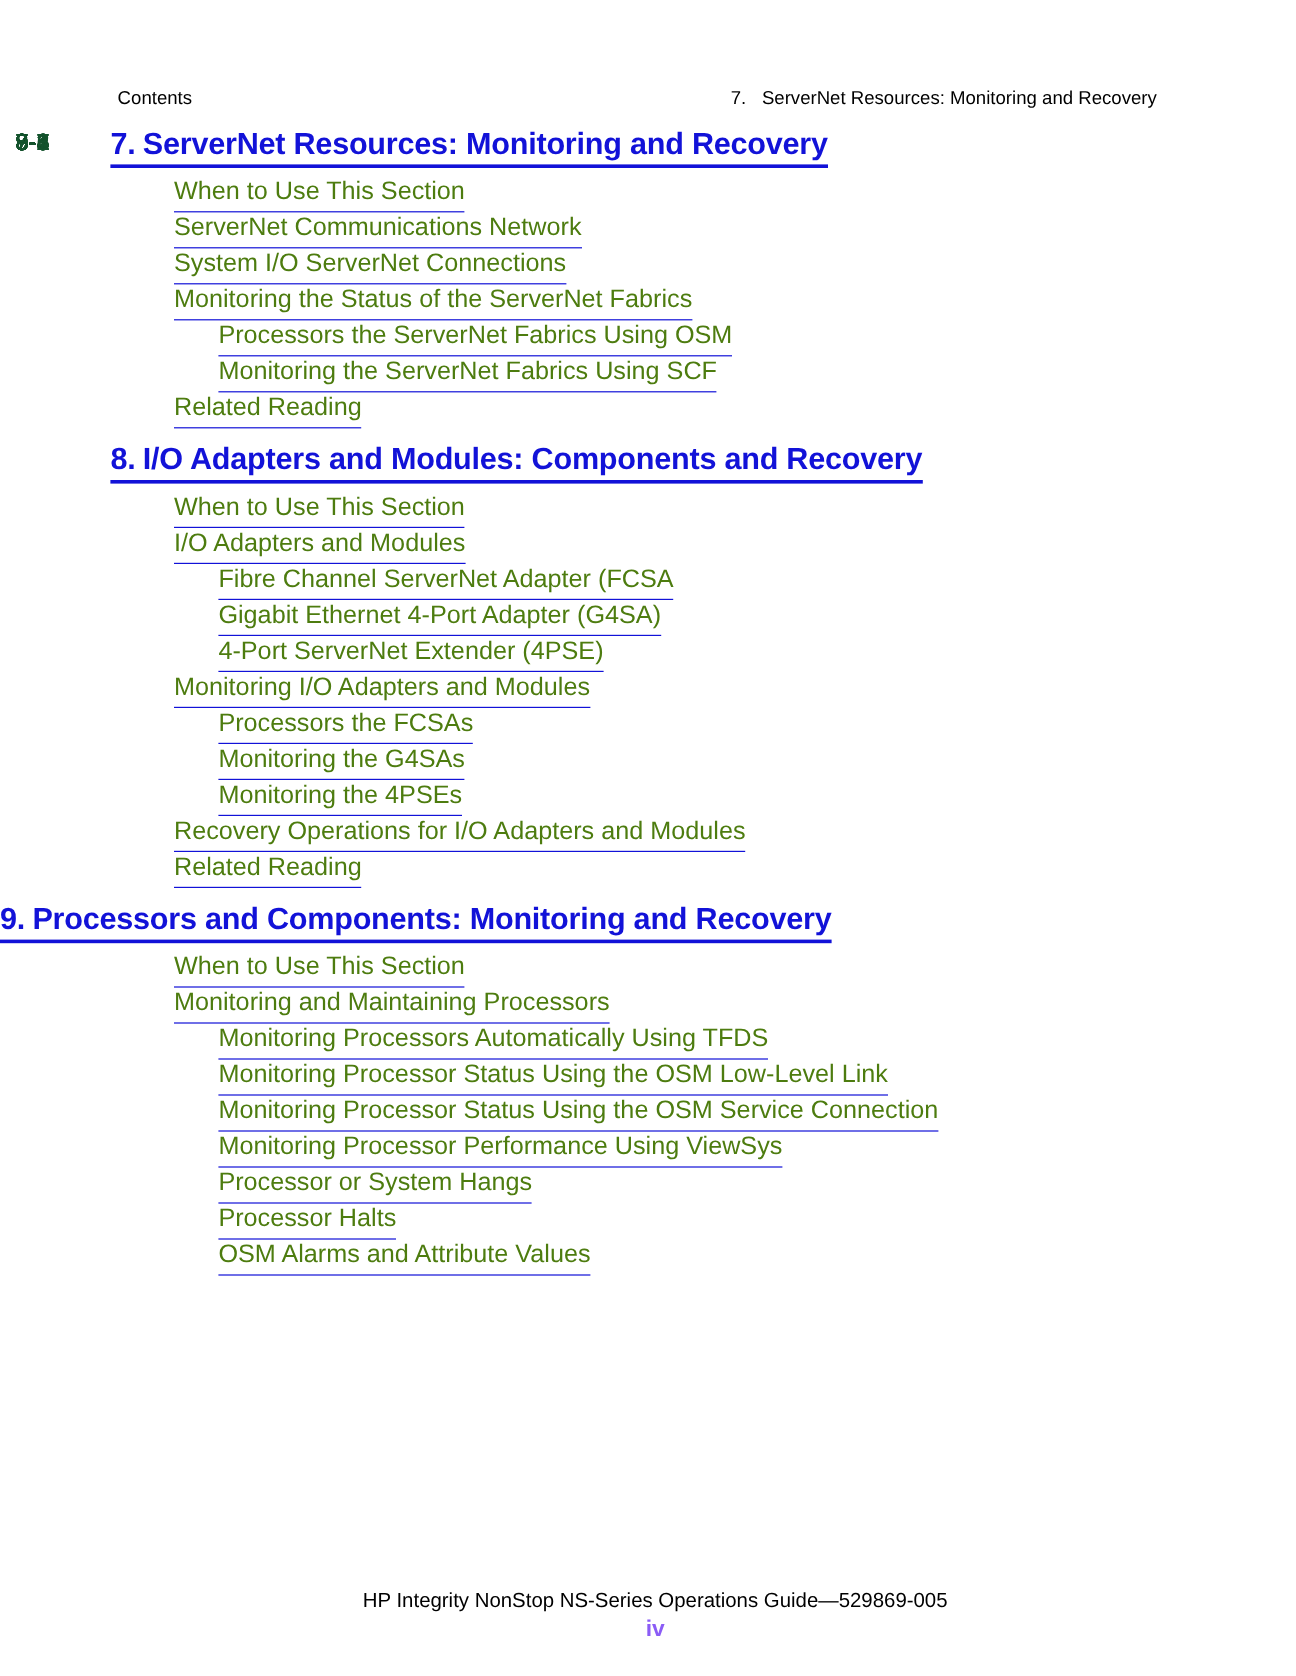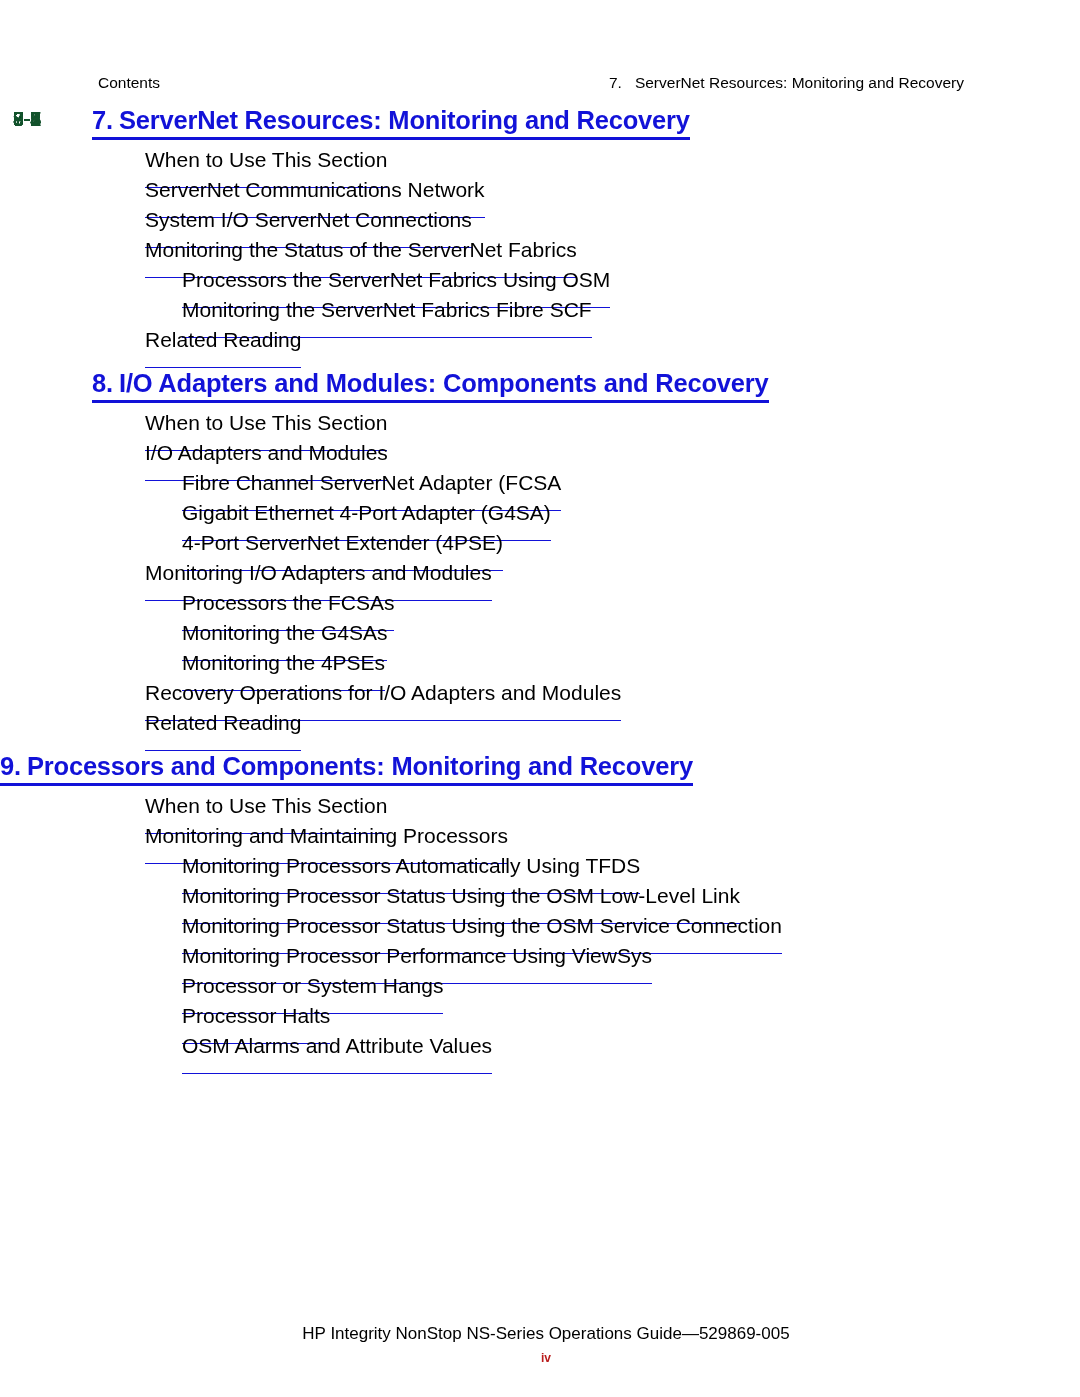--- a/index.html
+++ b/index.html
@@ -85,23 +85,23 @@
   .gap-before-ch8 { height: 12px; }
   .gap-before-ch9 { height: 12px; }
 
   .entry {
     font-size: 21px;
     line-height: 30px;
     white-space: nowrap;
     color: #000000;
   }
   .entry .title {
-    color: #000000;
+    color: #4d7c0f;
     border-bottom: 1.6px solid #1212d8;
-    padding-bottom: 16px;
+    padding-bottom: 5px;
   }
   .entry .page {
     color: #14532d;
     margin-left: 13px;
     font-size: 19.5px;
   }
   .lvl1 { margin-left: 145px; }
   .lvl2 { margin-left: 182px; }
 
   .ch-spacer-top { height: 3px; }
@@ -114,24 +114,24 @@
     bottom: 28px;
     text-align: center;
     padding-left: 12px;
   }
   .footer .guide {
     font-size: 17px;
     line-height: 24px;
     color: #000000;
   }
   .footer .folio {
-    font-size: 12px;
+    font-size: 19px;
     line-height: 22px;
     font-weight: bold;
-    color: #b91c1c;
+    color: #8b5cf6;
     margin-top: 1px;
   }
 </style>
 </head>
 <body>
 
 <div class="page">
 
   <div class="running-header">
     <span class="left">Contents</span>
@@ -141,21 +141,21 @@
   </div>
 
   <div class="toc">
       <div class="chapter-heading ch7"><span class="ch-inner"><span class="ch-num">7.</span><span>ServerNet Resources: Monitoring and Recovery</span></span></div>
       <div class="ch-spacer-top"></div>
       <div class="entry lvl1"><span class="title">When to Use This Section</span><span class="page">7-1</span></div>
       <div class="entry lvl1"><span class="title">ServerNet Communications Network</span><span class="page">7-1</span></div>
       <div class="entry lvl1"><span class="title">System I/O ServerNet Connections</span><span class="page">7-4</span></div>
       <div class="entry lvl1"><span class="title">Monitoring the Status of the ServerNet Fabrics</span><span class="page">7-4</span></div>
       <div class="entry lvl2"><span class="title">Processors the ServerNet Fabrics Using OSM</span><span class="page">7-5</span></div>
-      <div class="entry lvl2"><span class="title">Monitoring the ServerNet Fabrics Fibre SCF</span><span class="page">7-6</span></div>
+      <div class="entry lvl2"><span class="title">Monitoring the ServerNet Fabrics Using SCF</span><span class="page">7-6</span></div>
       <div class="entry lvl1"><span class="title">Related Reading</span><span class="page">7-8</span></div>
       <div class="gap-before-ch8"></div>
       <div class="chapter-heading ch8"><span class="ch-inner"><span class="ch-num">8.</span><span>I/O Adapters and Modules: Components and Recovery</span></span></div>
       <div class="ch-spacer-top"></div>
       <div class="entry lvl1"><span class="title">When to Use This Section</span><span class="page">8-1</span></div>
       <div class="entry lvl1"><span class="title">I/O Adapters and Modules</span><span class="page">8-2</span></div>
       <div class="entry lvl2"><span class="title">Fibre Channel ServerNet Adapter (FCSA</span><span class="page">8-2</span></div>
       <div class="entry lvl2"><span class="title">Gigabit Ethernet 4-Port Adapter (G4SA)</span><span class="page">8-2</span></div>
       <div class="entry lvl2"><span class="title">4-Port ServerNet Extender (4PSE)</span><span class="page">8-3</span></div>
       <div class="entry lvl1"><span class="title">Monitoring I/O Adapters and Modules</span><span class="page">8-3</span></div>

